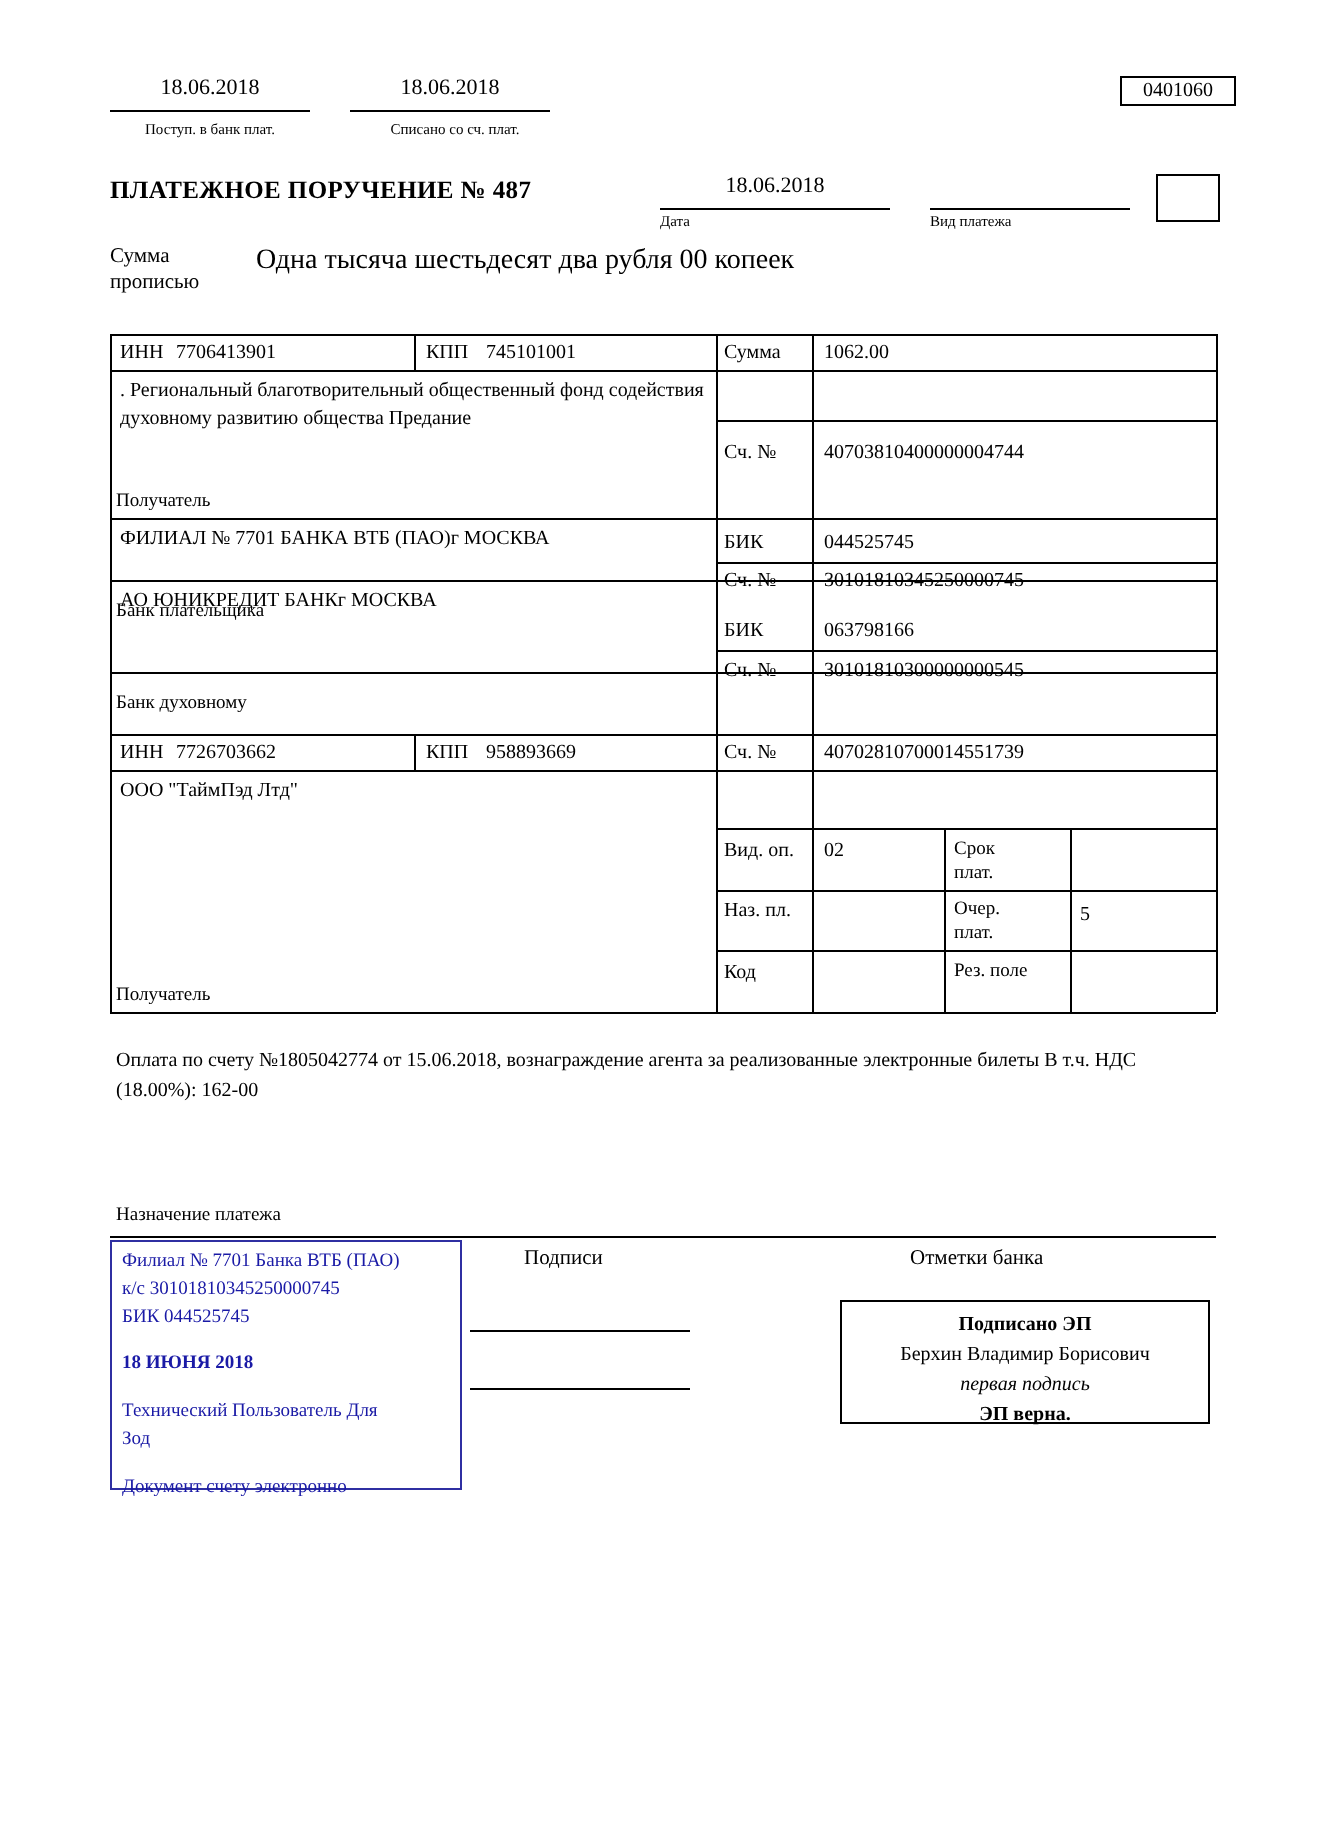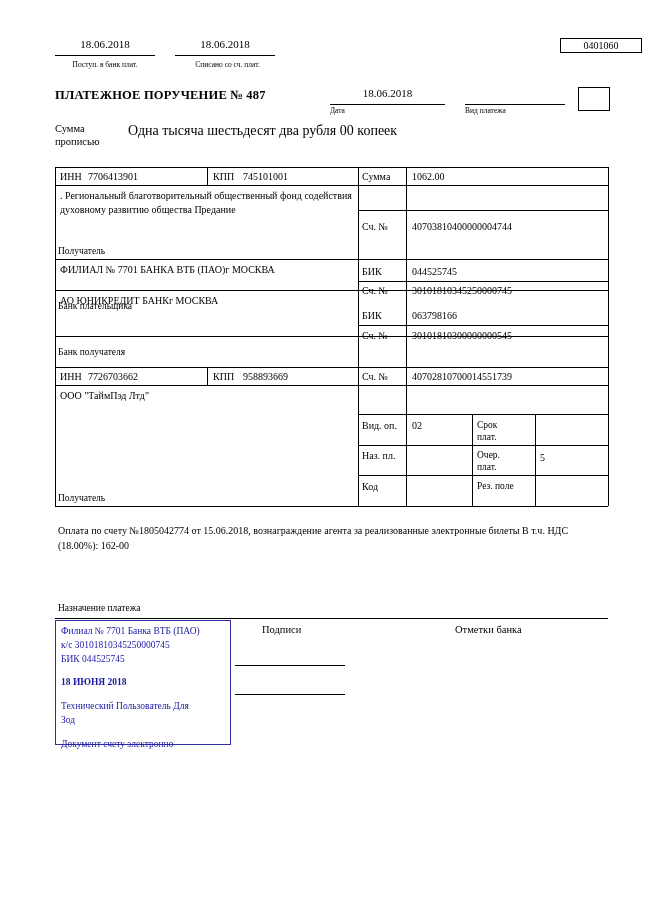--- a/index.html
+++ b/index.html
@@ -31,21 +31,21 @@
     border-bottom: 1px solid #000;
   }
   .tiny {
     font-size: 7.5px;
     text-align: center;
   }
   .form-code {
     border: 1px solid #000;
     font-size: 10px;
     text-align: center;
-    padding: 1px 16px;
+    padding: 1px 4px;
   }
 
   
   .title {
     font-family: "Liberation Serif", serif;
     font-weight: bold;
     font-size: 12.5px;
     letter-spacing: .2px;
   }
   .date-val {
@@ -166,21 +166,21 @@
 
   <div class="abs val-sm" style="left:60px; top:264px; width:292px;">ФИЛИАЛ № 7701 БАНКА ВТБ (ПАО)г МОСКВА</div>
   <div class="abs lbl-sm" style="left:58px; top:301px;">Банк плательщика</div>
 
   <div class="abs val-sm" style="left:362px; top:266px;">БИК</div>
   <div class="abs val-sm" style="left:412px; top:266px;">044525745</div>
   <div class="abs val-sm" style="left:362px; top:285px;">Сч. №</div>
   <div class="abs val-sm" style="left:412px; top:285px;">30101810345250000745</div>
 
   <div class="abs val-sm" style="left:60px; top:295px; width:292px;">АО ЮНИКРЕДИТ БАНКг МОСКВА</div>
-  <div class="abs lbl-sm" style="left:58px; top:347px;">Банк получателя</div>
+  <div class="abs lbl-sm" style="left:58px; top:347px;">Банк духовному</div>
 
   <div class="abs val-sm" style="left:362px; top:310px;">БИК</div>
   <div class="abs val-sm" style="left:412px; top:310px;">063798166</div>
   <div class="abs val-sm" style="left:362px; top:330px;">Сч. №</div>
   <div class="abs val-sm" style="left:412px; top:330px;">30101810300000000545</div>
 
   <div class="abs val-sm" style="left:60px; top:371px;">ИНН</div>
   <div class="abs val-sm" style="left:88px; top:371px;">7726703662</div>
   <div class="abs val-sm" style="left:213px; top:371px;">КПП</div>
   <div class="abs val-sm" style="left:243px; top:371px;">958893669</div>
@@ -230,14 +230,20 @@
   <div class="abs stamp" style="left:55px; top:620px; width:176px; height:125px;">
     <div>Филиал № 7701 Банка ВТБ (ПАО)</div>
     <div>к/с 30101810345250000745</div>
     <div>БИК 044525745</div>
     <div class="bold" style="margin-top:10px;">18 ИЮНЯ 2018</div>
     <div style="margin-top:10px;">Технический Пользователь Для</div>
     <div>Зод</div>
     <div style="margin-top:10px;">Документ счету электронно</div>
   </div>
 
+  <div class="abs sigbox" style="left:420px; top:650px; width:185px; height:62px;">
+    <div class="bd">Подписано ЭП</div>
+    <div>Берхин Владимир Борисович</div>
+    <div class="it">первая подпись</div>
+    <div class="bd">ЭП верна.</div>
+  </div>
 
 </div>
 
 </body></html>

